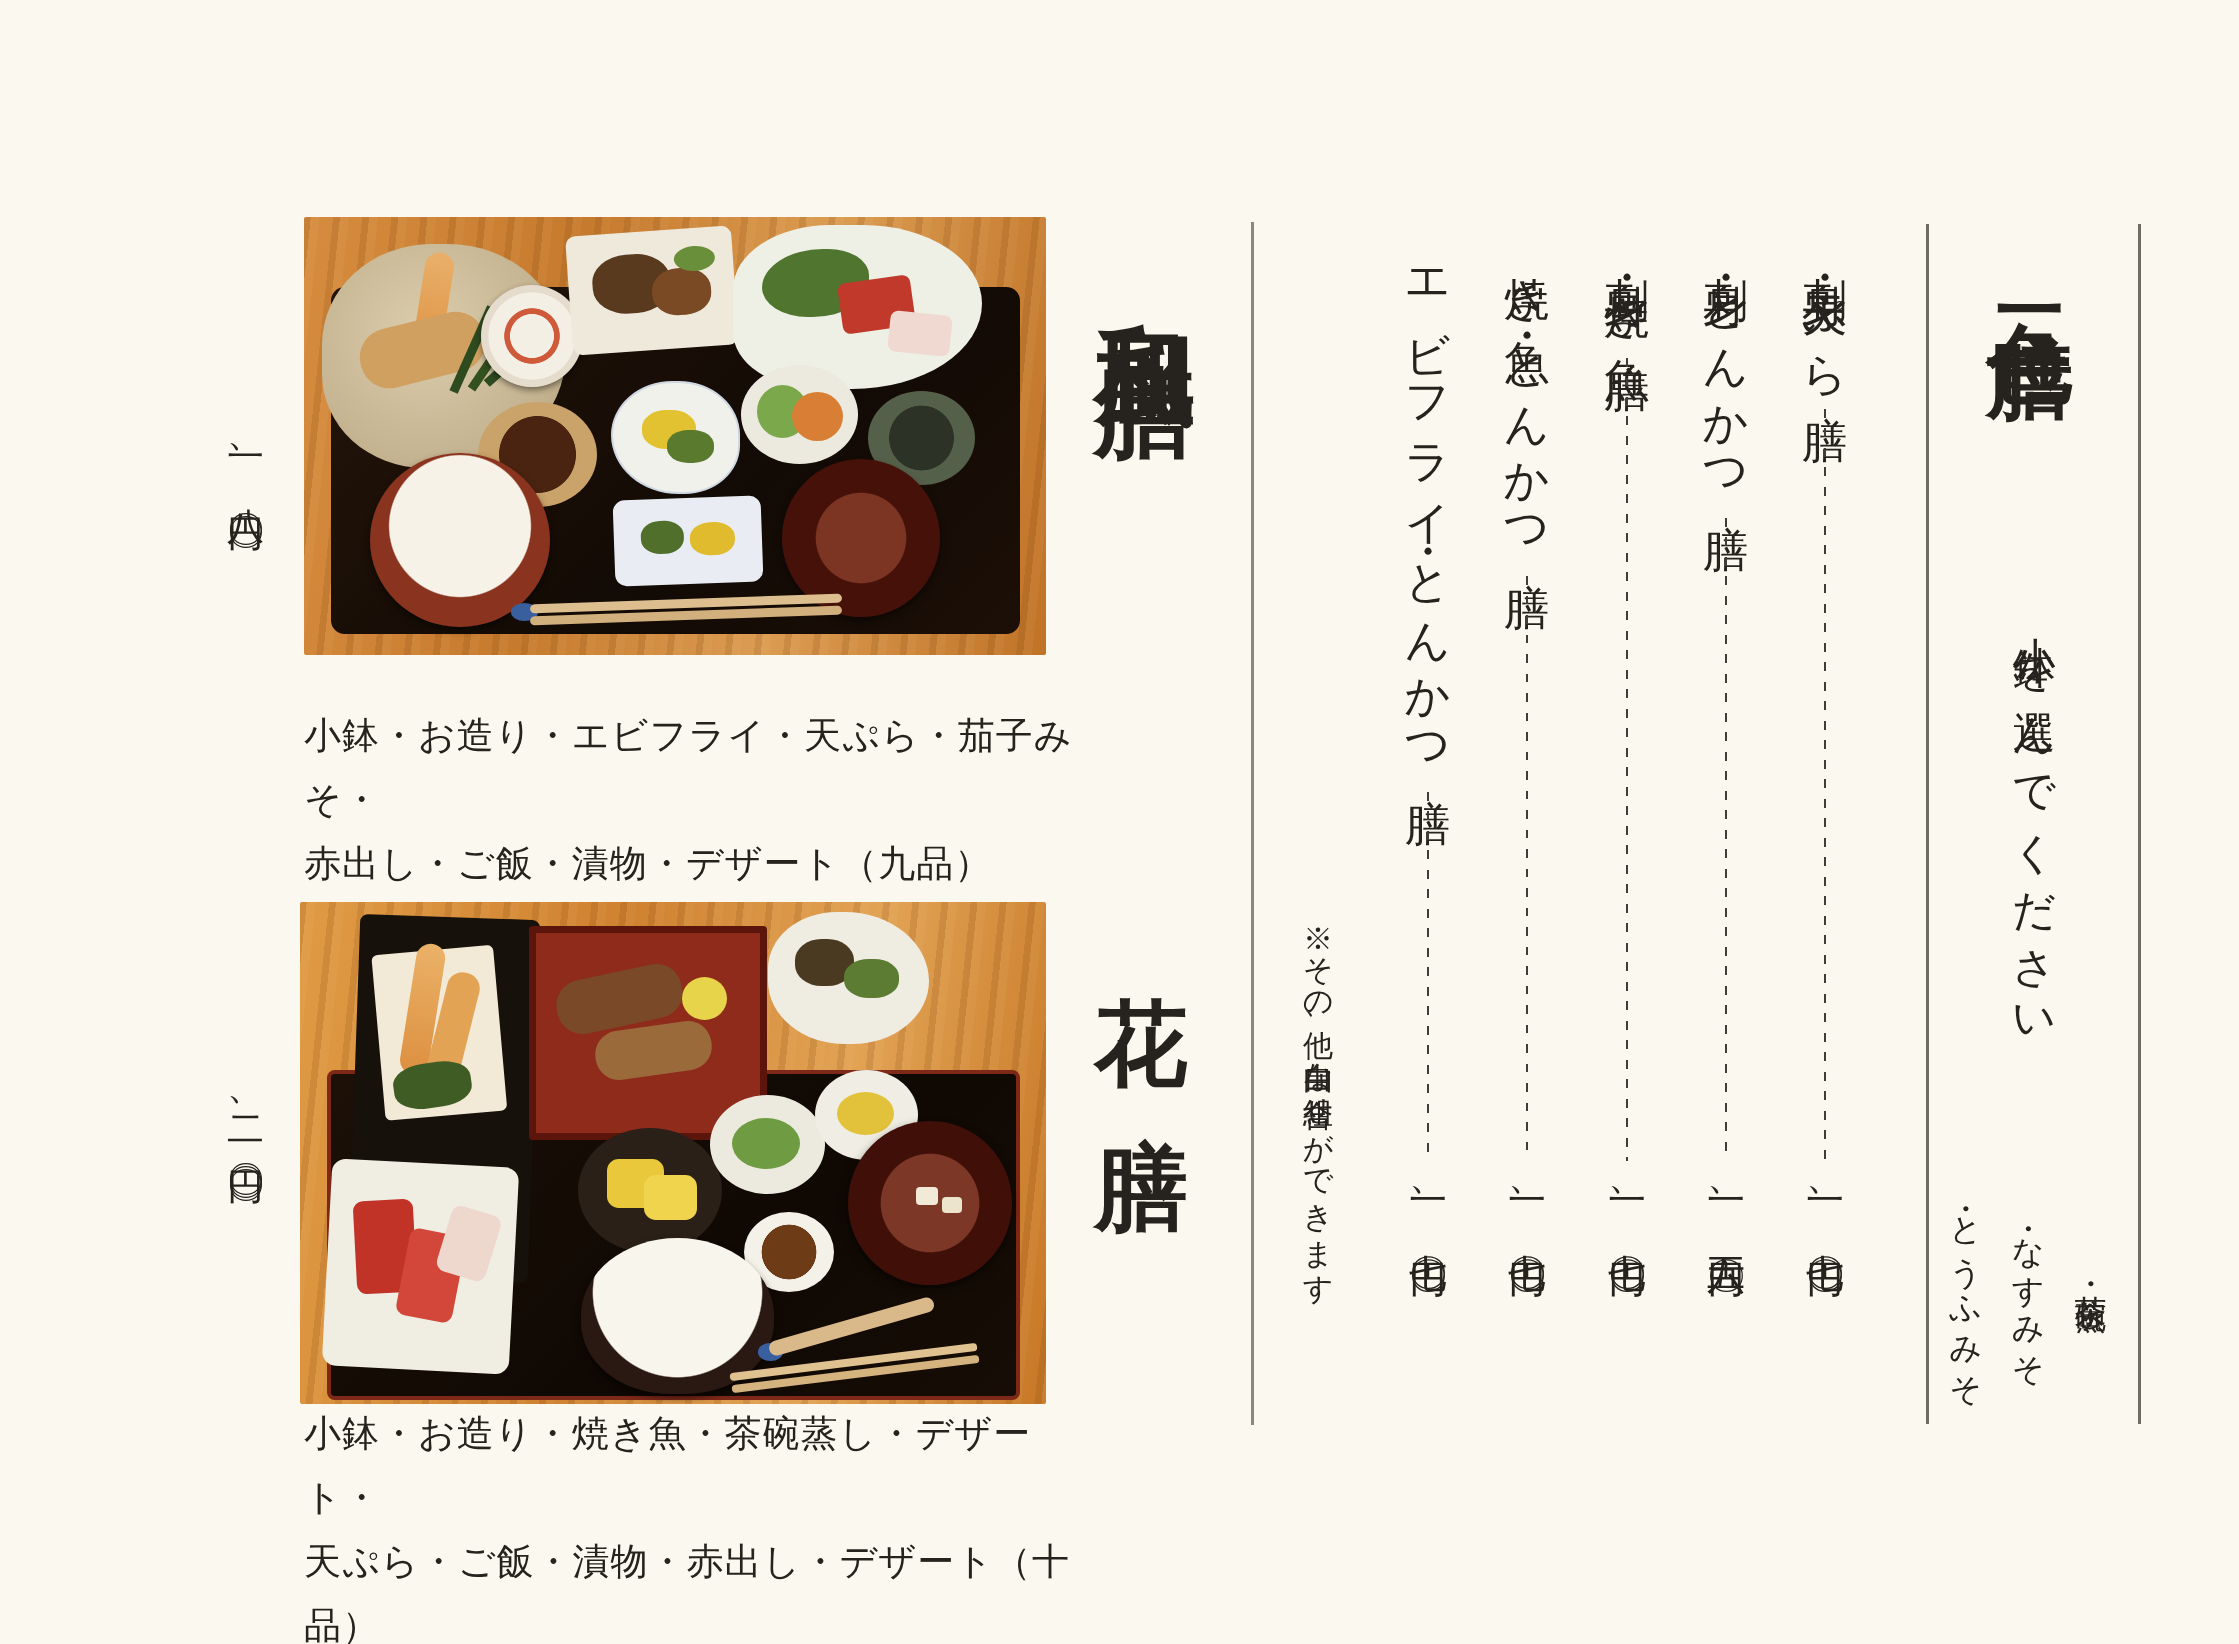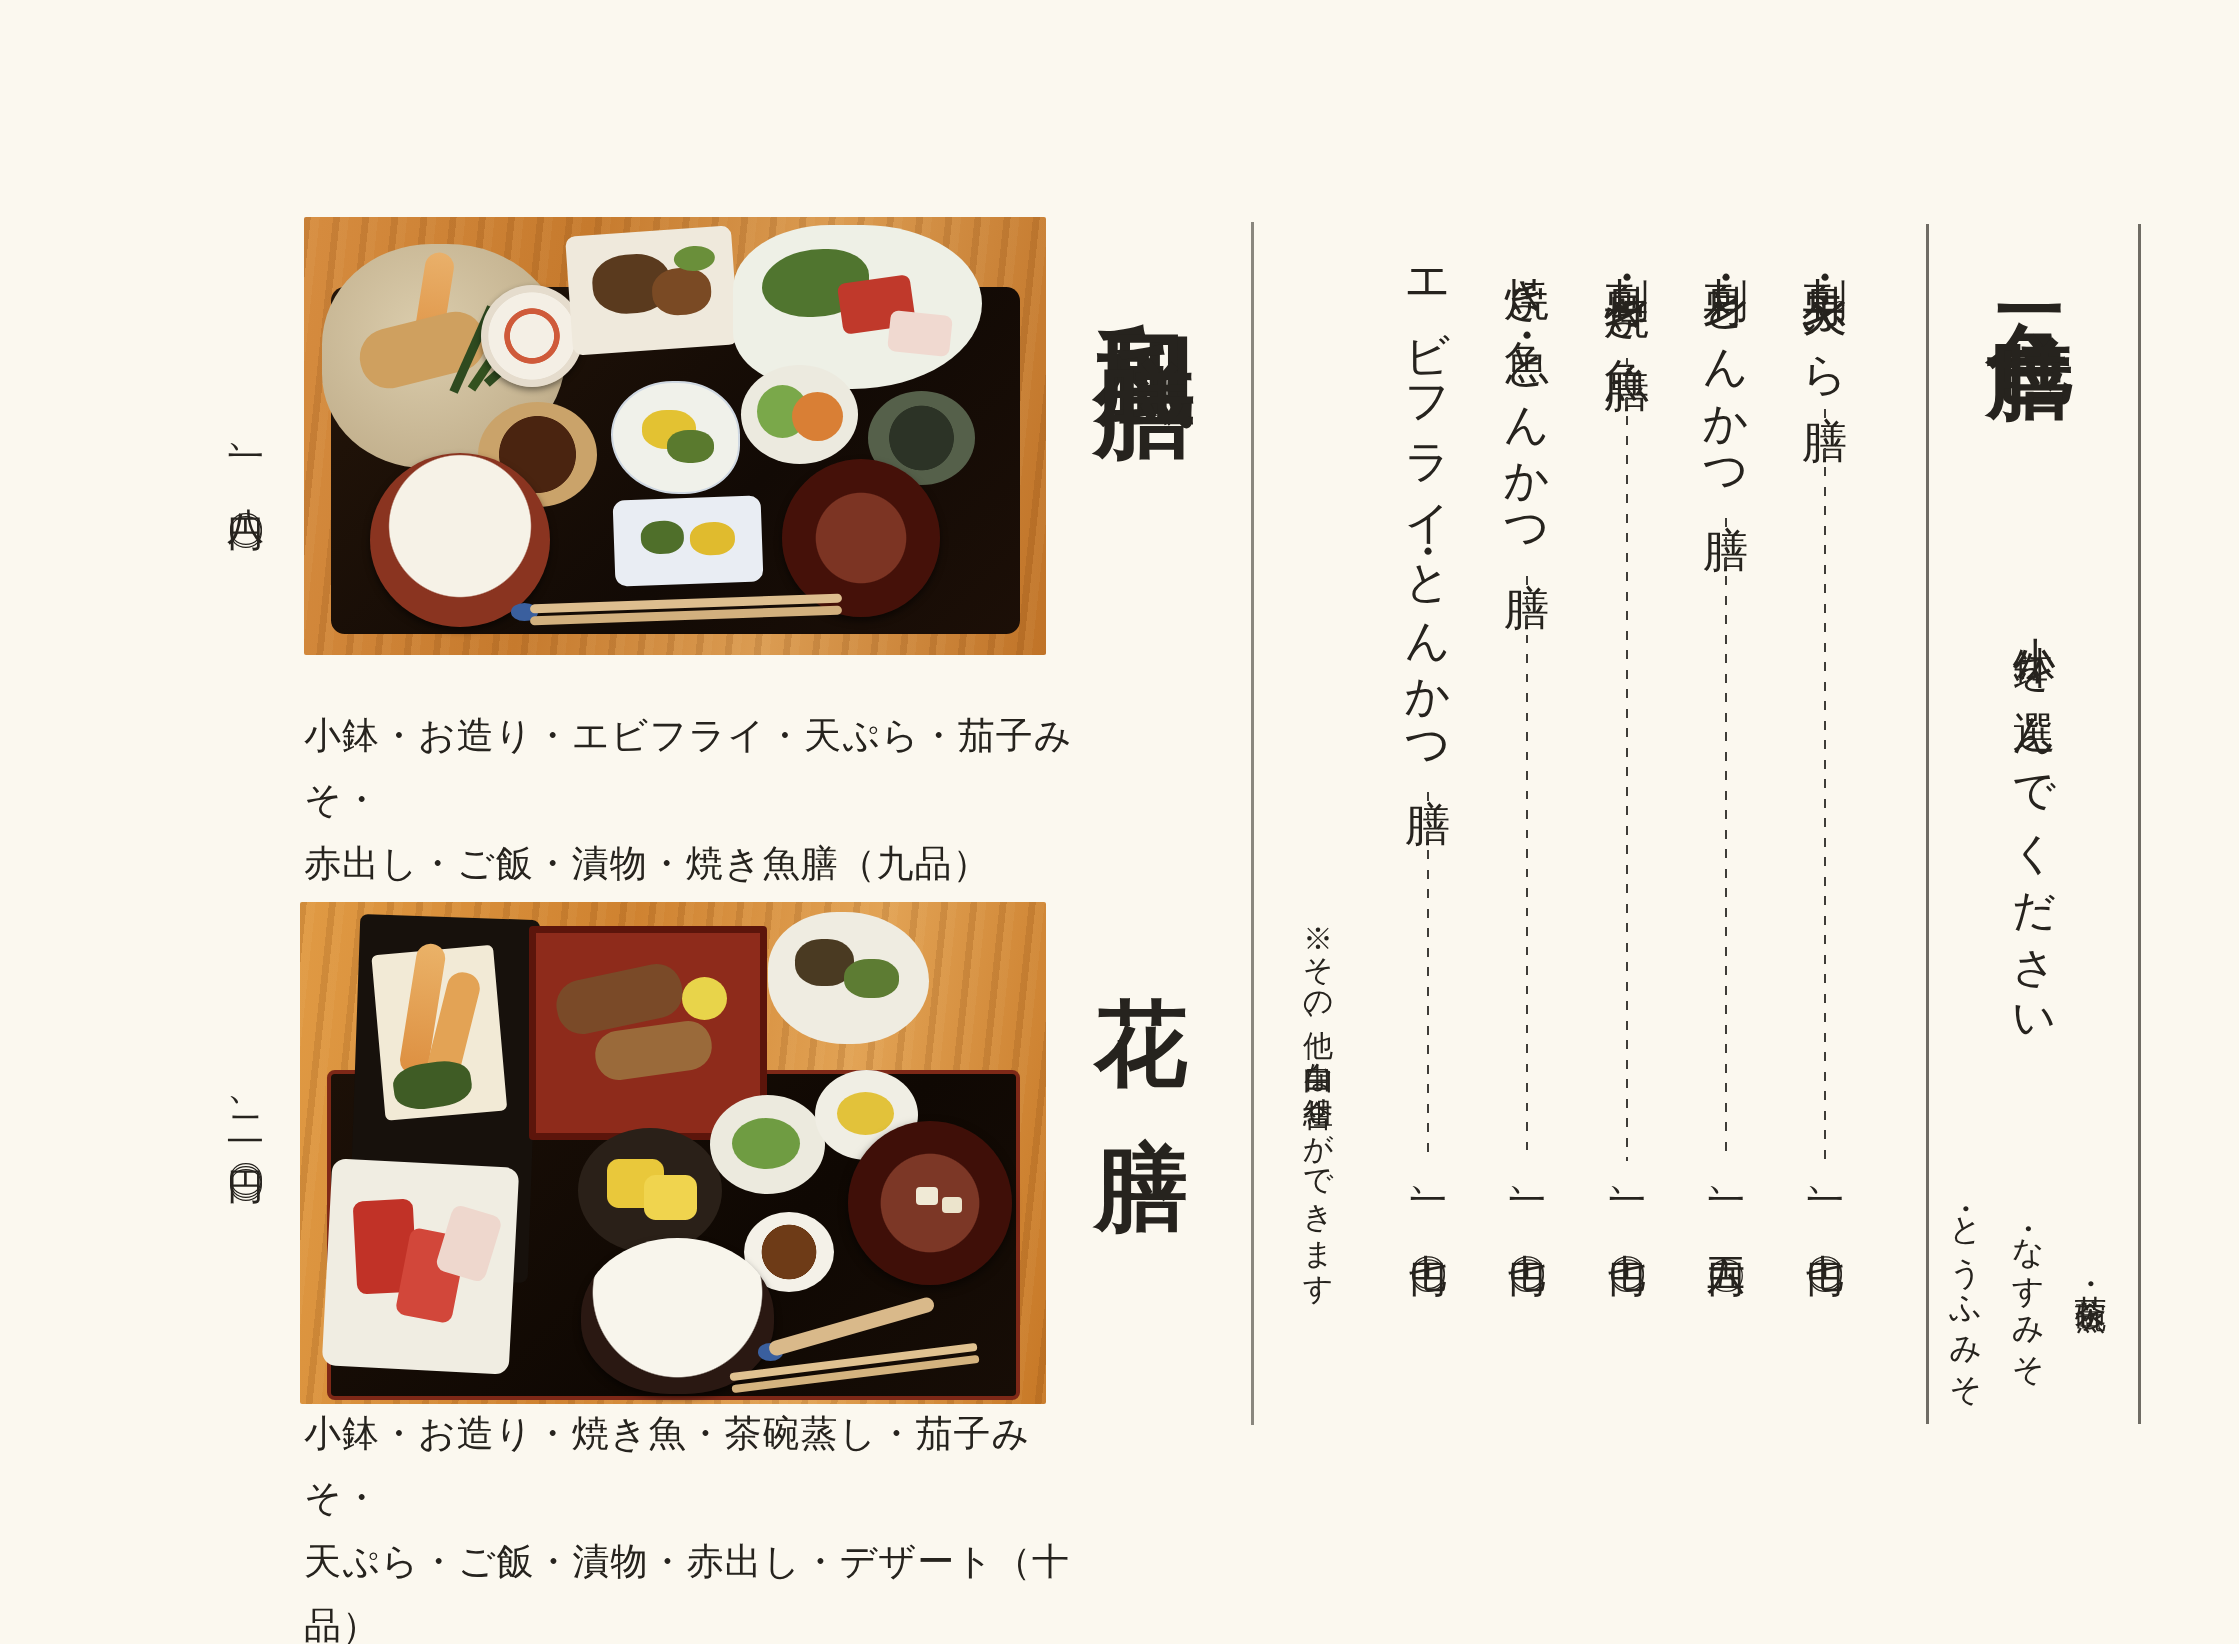--- a/index.html
+++ b/index.html
@@ -120,21 +120,21 @@
       <div class="p" style="left:76px;top:25px;width:45px;height:33px;background:#e0bb2e;border-radius:45%;"></div>
     </div>
     <div class="p" style="left:478px;top:242px;width:158px;height:158px;border-radius:50%;background:radial-gradient(circle,#7c3423 0 40%,#451109 41% 100%);box-shadow:0 3.9px 7.8px rgba(0,0,0,.5);"></div>
     <div class="p" style="left:207px;top:386px;width:27px;height:17.6px;background:#3a5f9e;border-radius:50%;"></div>
     <div class="p" style="left:226px;top:382px;width:312px;height:8.8px;background:#ddbe8f;border-radius:4.9px;transform:rotate(-2deg);"></div>
     <div class="p" style="left:226px;top:394px;width:312px;height:8.8px;background:#d2b07e;border-radius:4.9px;transform:rotate(-2deg);"></div>
   </div>
 
   <div class="caption" style="top:704px;">
     <div>小鉢・お造り・エビフライ・天ぷら・茄子みそ・</div>
-    <div>赤出し・ご飯・漬物・焼き魚膳（九品）</div>
+    <div>赤出し・ご飯・漬物・デザート（九品）</div>
   </div>
 
   <div class="vtext brush" style="left:1096px;top:922px;font-size:93px;letter-spacing:137px;line-height:1;">花膳</div>
 
   <div class="vtext" style="left:227px;top:1090px;font-size:37px;letter-spacing:2.9px;line-height:1;">二、〇〇〇円</div>
 
   <div class="photo" style="left:300px;top:902px;width:746px;height:502px;">
     <div class="wood" style="background:linear-gradient(100deg,#e09a44 0%,#cf8230 40%,#e2a355 70%,#c77826 100%);"></div>
     <div class="p" style="left:27px;top:168px;width:685px;height:322px;background:linear-gradient(135deg,#1c1007 0%,#0f0803 60%,#170d06 100%);border:4.9px solid #7e2817;border-radius:7.8px;"></div>
     <div class="p" style="left:54px;top:14.6px;width:180px;height:363px;background:#17110c;border-radius:7.8px;transform:rotate(2deg);">
@@ -173,18 +173,18 @@
     </div>
     <div class="p" style="left:444px;top:310px;width:90px;height:80px;border-radius:50%;background:radial-gradient(circle,#6e3b17 0 45%,#f4f1e8 46% 100%);"></div>
     <div class="p" style="left:281px;top:336px;width:193px;height:156px;border-radius:50% 50% 46% 46%;background:radial-gradient(circle at 50% 35%,#f8f5ec 0 60%,#2a1812 61% 100%);box-shadow:0 3.9px 7.8px rgba(0,0,0,.5);"></div>
     <div class="p" style="left:458px;top:441px;width:25px;height:17.6px;background:#3a5f9e;border-radius:50%;"></div>
     <div class="p" style="left:466px;top:417px;width:171px;height:14.6px;background:#d9b98a;border-radius:7.8px;transform:rotate(-16deg);"></div>
     <div class="p" style="left:429px;top:456px;width:249px;height:7.8px;background:#e0c291;border-radius:3.9px;transform:rotate(-7deg);"></div>
     <div class="p" style="left:431px;top:468px;width:249px;height:7.8px;background:#d4b37f;border-radius:3.9px;transform:rotate(-7deg);"></div>
   </div>
 
   <div class="caption" style="top:1402px;">
-    <div>小鉢・お造り・焼き魚・茶碗蒸し・茄子みそ・</div>
+    <div>小鉢・お造り・焼き魚・茶碗蒸し・デザート・</div>
     <div>天ぷら・ご飯・漬物・赤出し・デザート（十品）</div>
   </div>
 
 </div>
 
 
 </body></html>

